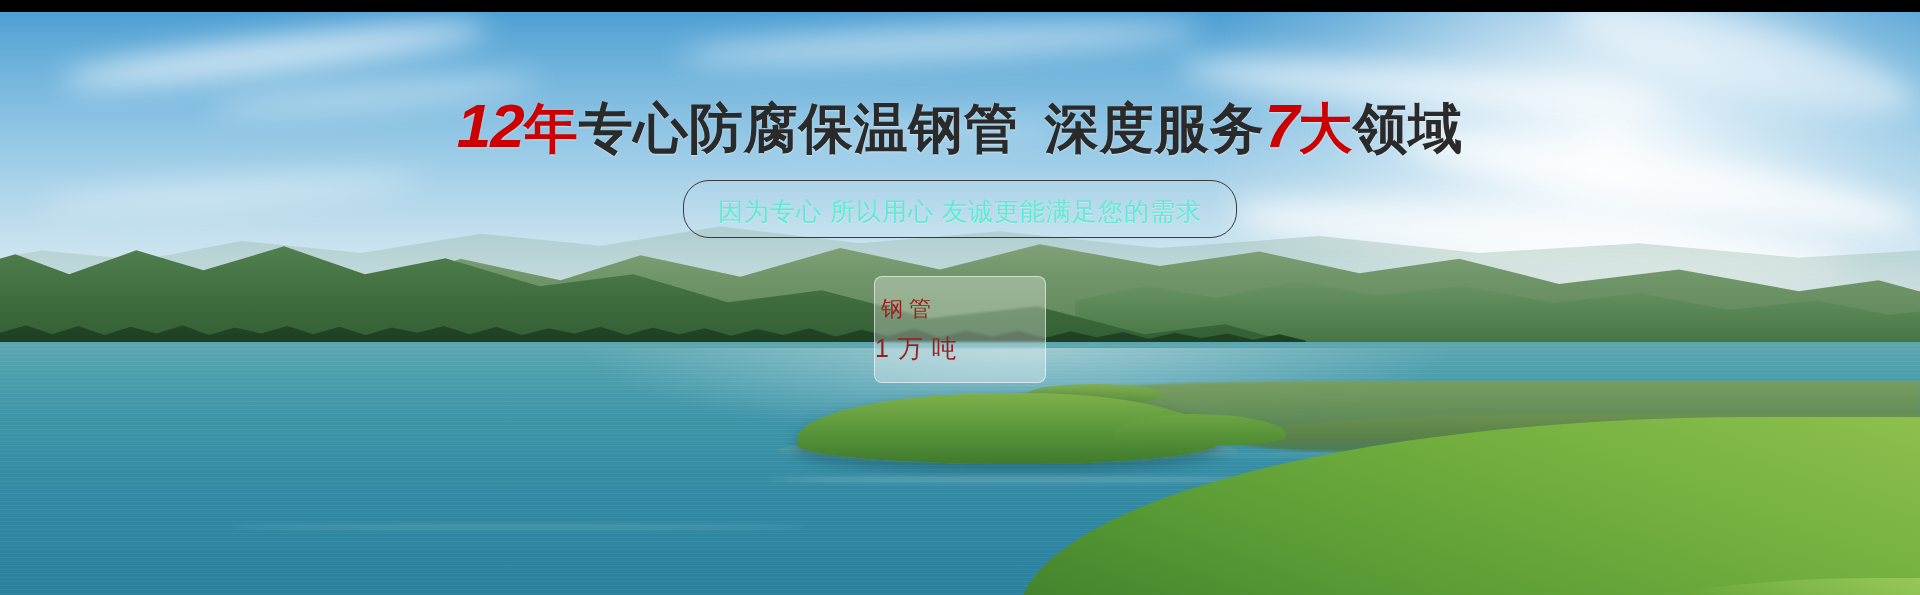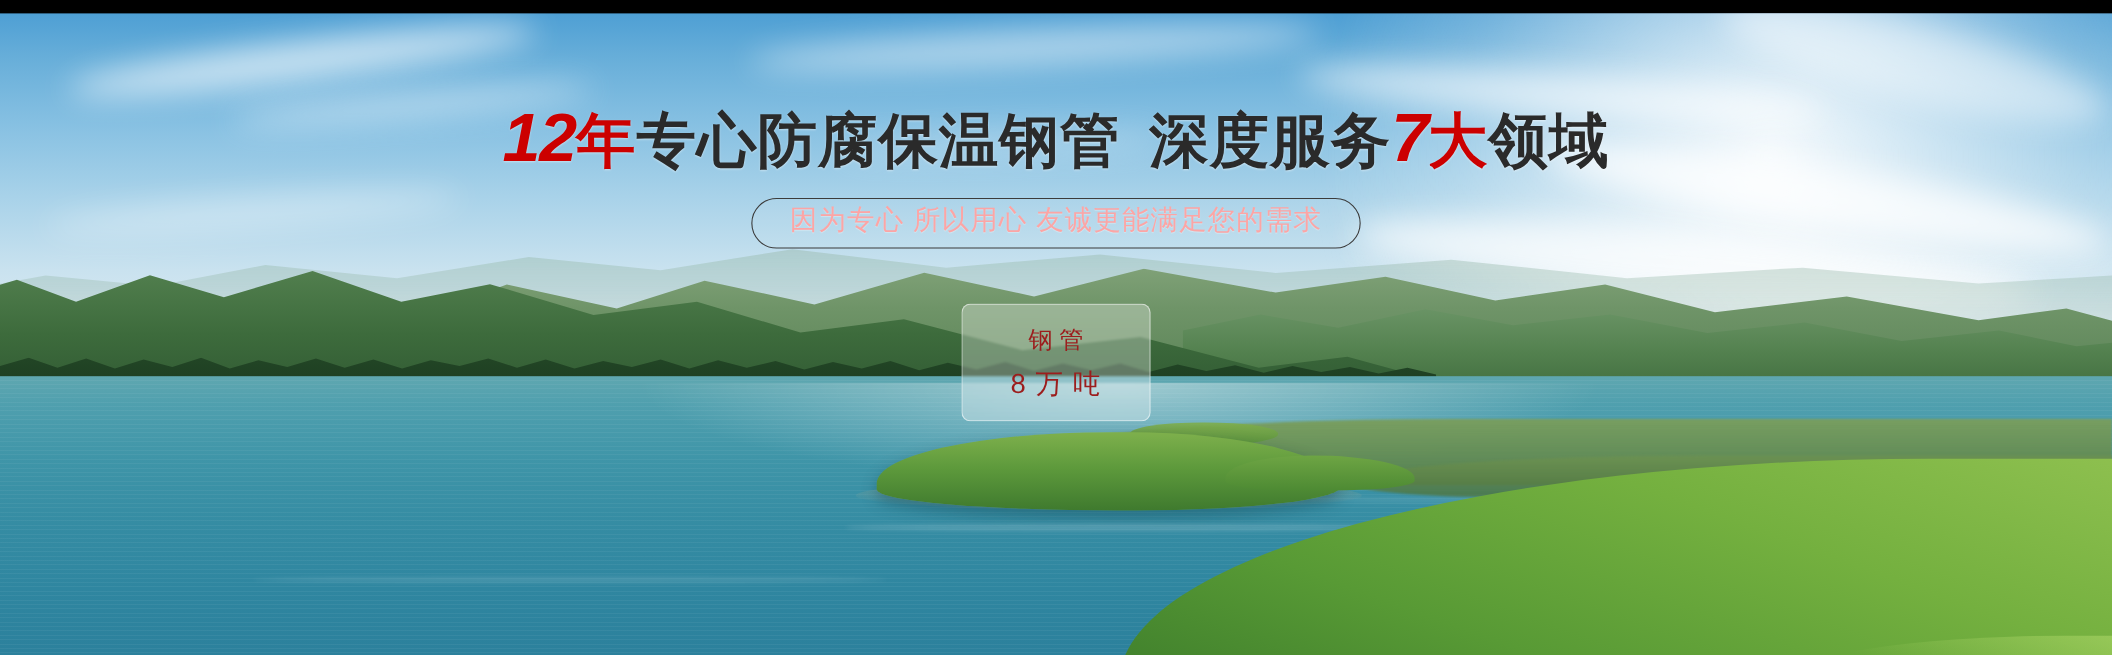--- a/index.html
+++ b/index.html
@@ -270,23 +270,23 @@
   .subtitle-wrap {
     position: absolute;
     left: 0; right: 0;
     top: 168px;
     display: flex;
     justify-content: center;
   }
   .subtitle {
     border: 1px solid #3b3b3b;
     border-radius: 26px;
-    padding: 2px 34px 9px;
+    padding: 14px 34px 9px;
     font-size: 25px;
-    color: #fca5a5;
+    color: #5eead4;
     letter-spacing: 1px;
     white-space: nowrap;
     background: rgba(255,255,255,0.04);
     text-shadow: 0 1px 1px rgba(255,255,255,.35);
   }
 
   .cards {
     position: absolute;
     left: 0; right: 0;
     top: 264px;
@@ -296,21 +296,20 @@
   }
   .card {
     width: 170px;
     height: 105px;
     border: 1px solid rgba(255,255,255,0.55);
     border-radius: 8px;
     background: rgba(255,255,255,0.30);
     backdrop-filter: blur(1px);
     display: flex;
     flex-direction: column;
-    align-items: center;
     justify-content: center;
     gap: 8px;
     color: #9c1d1d;
   }
   .card .card-title {
     font-size: 22px;
     letter-spacing: 6px;
     text-indent: 6px;
     color: #9c1d1d;
   }
@@ -377,20 +376,20 @@
     </div>
 
     <div class="subtitle-wrap">
       <div class="subtitle">因为专心 所以用心  友诚更能满足您的需求</div>
     </div>
 
     <div class="cards">
 
       <div class="card">
         <div class="card-title">钢管</div>
-        <div class="card-value"><span>8 万 吨</span></div>
+        <div class="card-value"><span>1 万 吨</span></div>
       </div>
 
 
 
     </div>
   </div>
 </div>
 
 </body></html>

